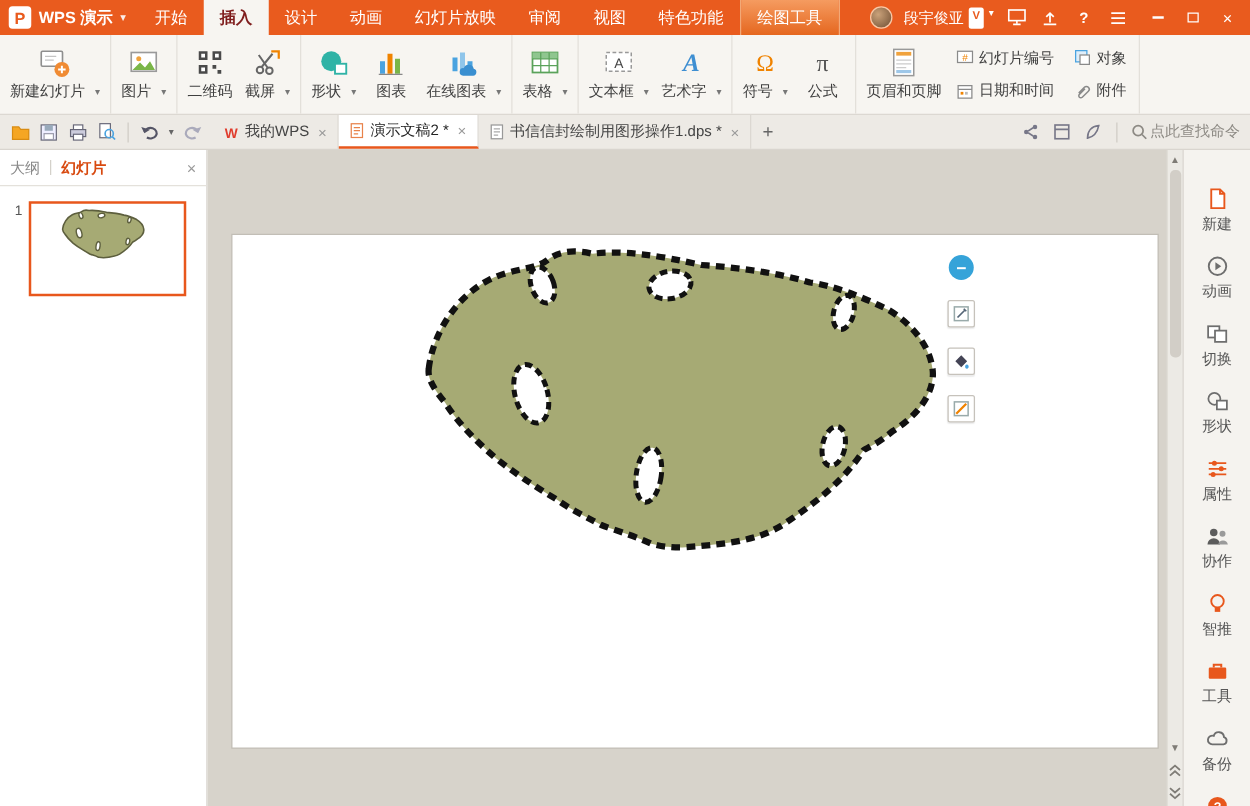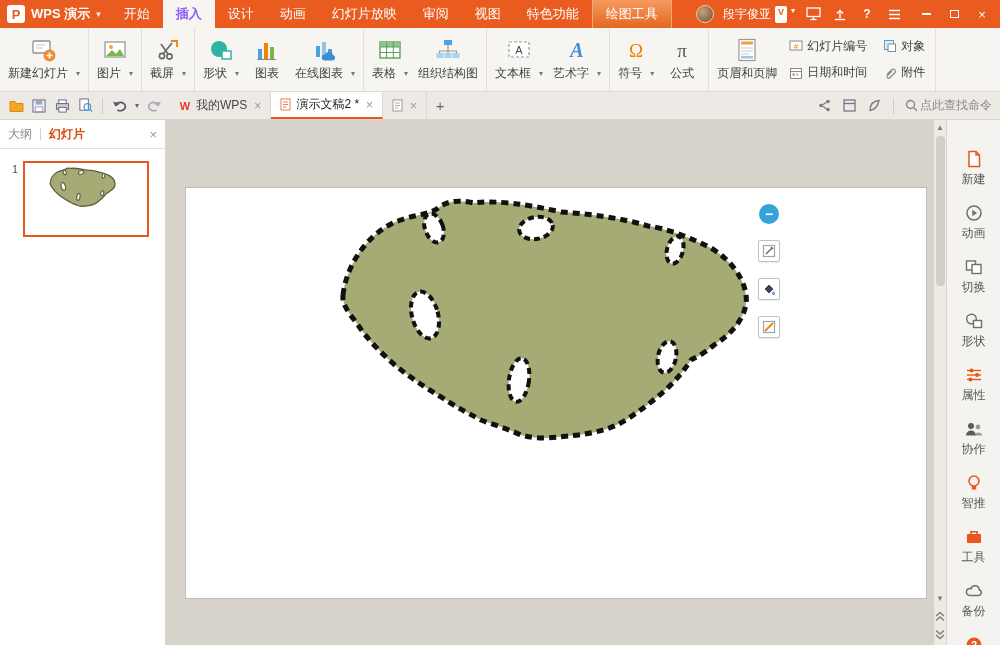--- a/index.html
+++ b/index.html
@@ -6,21 +6,21 @@
 html,body{width:1000px;height:645px;font-family:"Liberation Sans",sans-serif;overflow:hidden;background:#fff}
 svg{display:block}
 
 .titlebar{height:28px;background:#e95b1e;display:flex;align-items:stretch;color:#fff;font-size:13px}
 .brand{display:flex;align-items:center;gap:6px;padding:0 10px 0 7px}
 .logo{width:18px;height:18px;background:#fff;color:#e95b1e;font-weight:bold;border-radius:3px;display:flex;align-items:center;justify-content:center;font-size:13px}
 .brand-name{font-weight:bold;white-space:nowrap}
 .brand .caret{font-size:9px;opacity:.9}
 .menu-tabs{display:flex;align-items:stretch}
 .mtab{display:flex;align-items:center;padding:0 13px;white-space:nowrap;cursor:default}
-.mtab.active{background:#f7f5f1;color:#8b5cf6;font-weight:bold}
+.mtab.active{background:#f7f5f1;color:#7f1d1d;font-weight:bold}
 .mtab.context{background:linear-gradient(180deg,#f59b60,#e5671f);border-left:1px solid #f2a977;border-right:1px solid #f2a977}
 .tb-right{margin-left:auto;display:flex;align-items:center;gap:9px;padding-right:4px}
 .avatar{width:18px;height:18px;border-radius:50%;background:radial-gradient(circle at 35% 35%,#caa27a,#6e4e33);border:1px solid #f7c9a8}
 .user{display:flex;gap:4px;font-size:12px;white-space:nowrap}
 .vbadge{background:#fff;color:#e95b1e;font-size:9px;font-weight:bold;padding:0 3px;border-radius:2px;line-height:12px}
 .tb-ico{width:18px;height:16px;display:flex;align-items:center;justify-content:center}
 .win-btns{display:flex;align-items:stretch;height:28px}
 .wbtn{width:28px;display:flex;align-items:center;justify-content:center;font-size:13px}
 .min-glyph{width:9px;border-bottom:2px solid #fff}
 .max-glyph{width:9px;height:8px;border:1.5px solid #fff}
@@ -163,20 +163,41 @@
       <span class="rlabel">
           <span>图片</span>
           <span class="dd">▾</span>
         </span>
     </div>
   </div>
   <div class="rgroup">
     <div class="rbtn">
       <span class="ri">
         <svg width="26" height="26" viewBox="0 0 26 26">
+            <g fill="#4a4a4a">
+              <rect x="4" y="4" width="7" height="7"></rect>
+              <rect x="15" y="4" width="7" height="7"></rect>
+              <rect x="4" y="15" width="7" height="7"></rect>
+              <rect x="15" y="15" width="3" height="3"></rect>
+              <rect x="19" y="19" width="3" height="3"></rect>
+            </g>
+            <g fill="#fff">
+              <rect x="6" y="6" width="3" height="3"></rect>
+              <rect x="17" y="6" width="3" height="3"></rect>
+              <rect x="6" y="17" width="3" height="3"></rect>
+            </g>
+          </svg>
+      </span>
+      <span class="rlabel">
+          <span>二维码</span>
+        </span>
+    </div>
+    <div class="rbtn">
+      <span class="ri">
+        <svg width="26" height="26" viewBox="0 0 26 26">
             <path d="M16 4 h6 v6" fill="none" stroke="#f08300" stroke-width="1.8"></path>
             <path d="M8 17 L17 6 M13 17 L6 7" stroke="#666" stroke-width="1.6"></path>
             <circle cx="7" cy="19" r="2.6" fill="none" stroke="#666" stroke-width="1.6"></circle>
             <circle cx="14.5" cy="19.5" r="2.6" fill="none" stroke="#666" stroke-width="1.6"></circle>
           </svg>
       </span>
       <span class="rlabel">
           <span>截屏</span>
           <span class="dd">▾</span>
         </span>
@@ -228,34 +249,20 @@
       <span class="ri">
         <svg width="26" height="26" viewBox="0 0 26 26">
             <rect x="3" y="5" width="20" height="16" fill="#fff" stroke="#5aa25a" stroke-width="1.4"></rect>
             <rect x="3" y="5" width="20" height="5" fill="#8fc68f"></rect>
             <path d="M3 10 h20 M3 15.5 h20 M9.6 5 v16 M16.3 5 v16" stroke="#5aa25a" stroke-width="1"></path>
           </svg>
       </span>
       <span class="rlabel">
           <span>表格</span>
           <span class="dd">▾</span>
-        </span>
-    </div>
-    <div class="rbtn">
-      <span class="ri">
-        <svg width="26" height="26" viewBox="0 0 26 26">
-            <path d="M13 8 v4 M4.5 16 v-2 h17 v2 M13 12 v4" stroke="#999" fill="none" stroke-width="1.2"></path>
-            <rect x="9" y="3" width="8" height="5" fill="#4aa3e0"></rect>
-            <rect x="1.5" y="16" width="7" height="5" fill="#a8d2f0"></rect>
-            <rect x="9.5" y="16" width="7" height="5" fill="#a8d2f0"></rect>
-            <rect x="17.5" y="16" width="7" height="5" fill="#a8d2f0"></rect>
-          </svg>
-      </span>
-      <span class="rlabel">
-          <span>组织结构图</span>
         </span>
     </div>
   </div>
   <div class="rgroup">
     <div class="rbtn">
       <span class="ri">
         <svg width="26" height="26" viewBox="0 0 26 26">
             <rect x="3" y="5" width="20" height="15" fill="#fff" stroke="#999" stroke-width="1.2" stroke-dasharray="3 2"></rect>
             <text x="13" y="17" font-size="11" fill="#444" text-anchor="middle" font-family="Liberation Sans,sans-serif">A</text>
           </svg>
@@ -414,20 +421,21 @@
           <path d="M3 4 h5 M3 6.5 h5 M3 9 h3.5" stroke="#e8824a"></path>
         </svg>
       <span>演示文稿2 *</span>
       <span class="close">×</span>
     </div>
     <div class="dtab">
       <svg width="11" height="13" viewBox="0 0 11 13">
           <rect x="1" y="1" width="9" height="11" fill="#fff" stroke="#999"></rect>
           <path d="M3 4 h5 M3 6.5 h5 M3 9 h3.5" stroke="#aaa"></path>
         </svg>
+      <span>书信信封绘制用图形操作1.dps *</span>
       <span class="close">×</span>
     </div>
     <div class="newtab">+</div>
   </div>
   <div class="tabbar-right">
     <span class="qa">
       <svg width="13" height="13" viewBox="0 0 13 13">
           <circle cx="3" cy="6.5" r="1.8" fill="#778"></circle>
           <circle cx="10" cy="2.5" r="1.8" fill="#778"></circle>
           <circle cx="10" cy="10.5" r="1.8" fill="#778"></circle>

